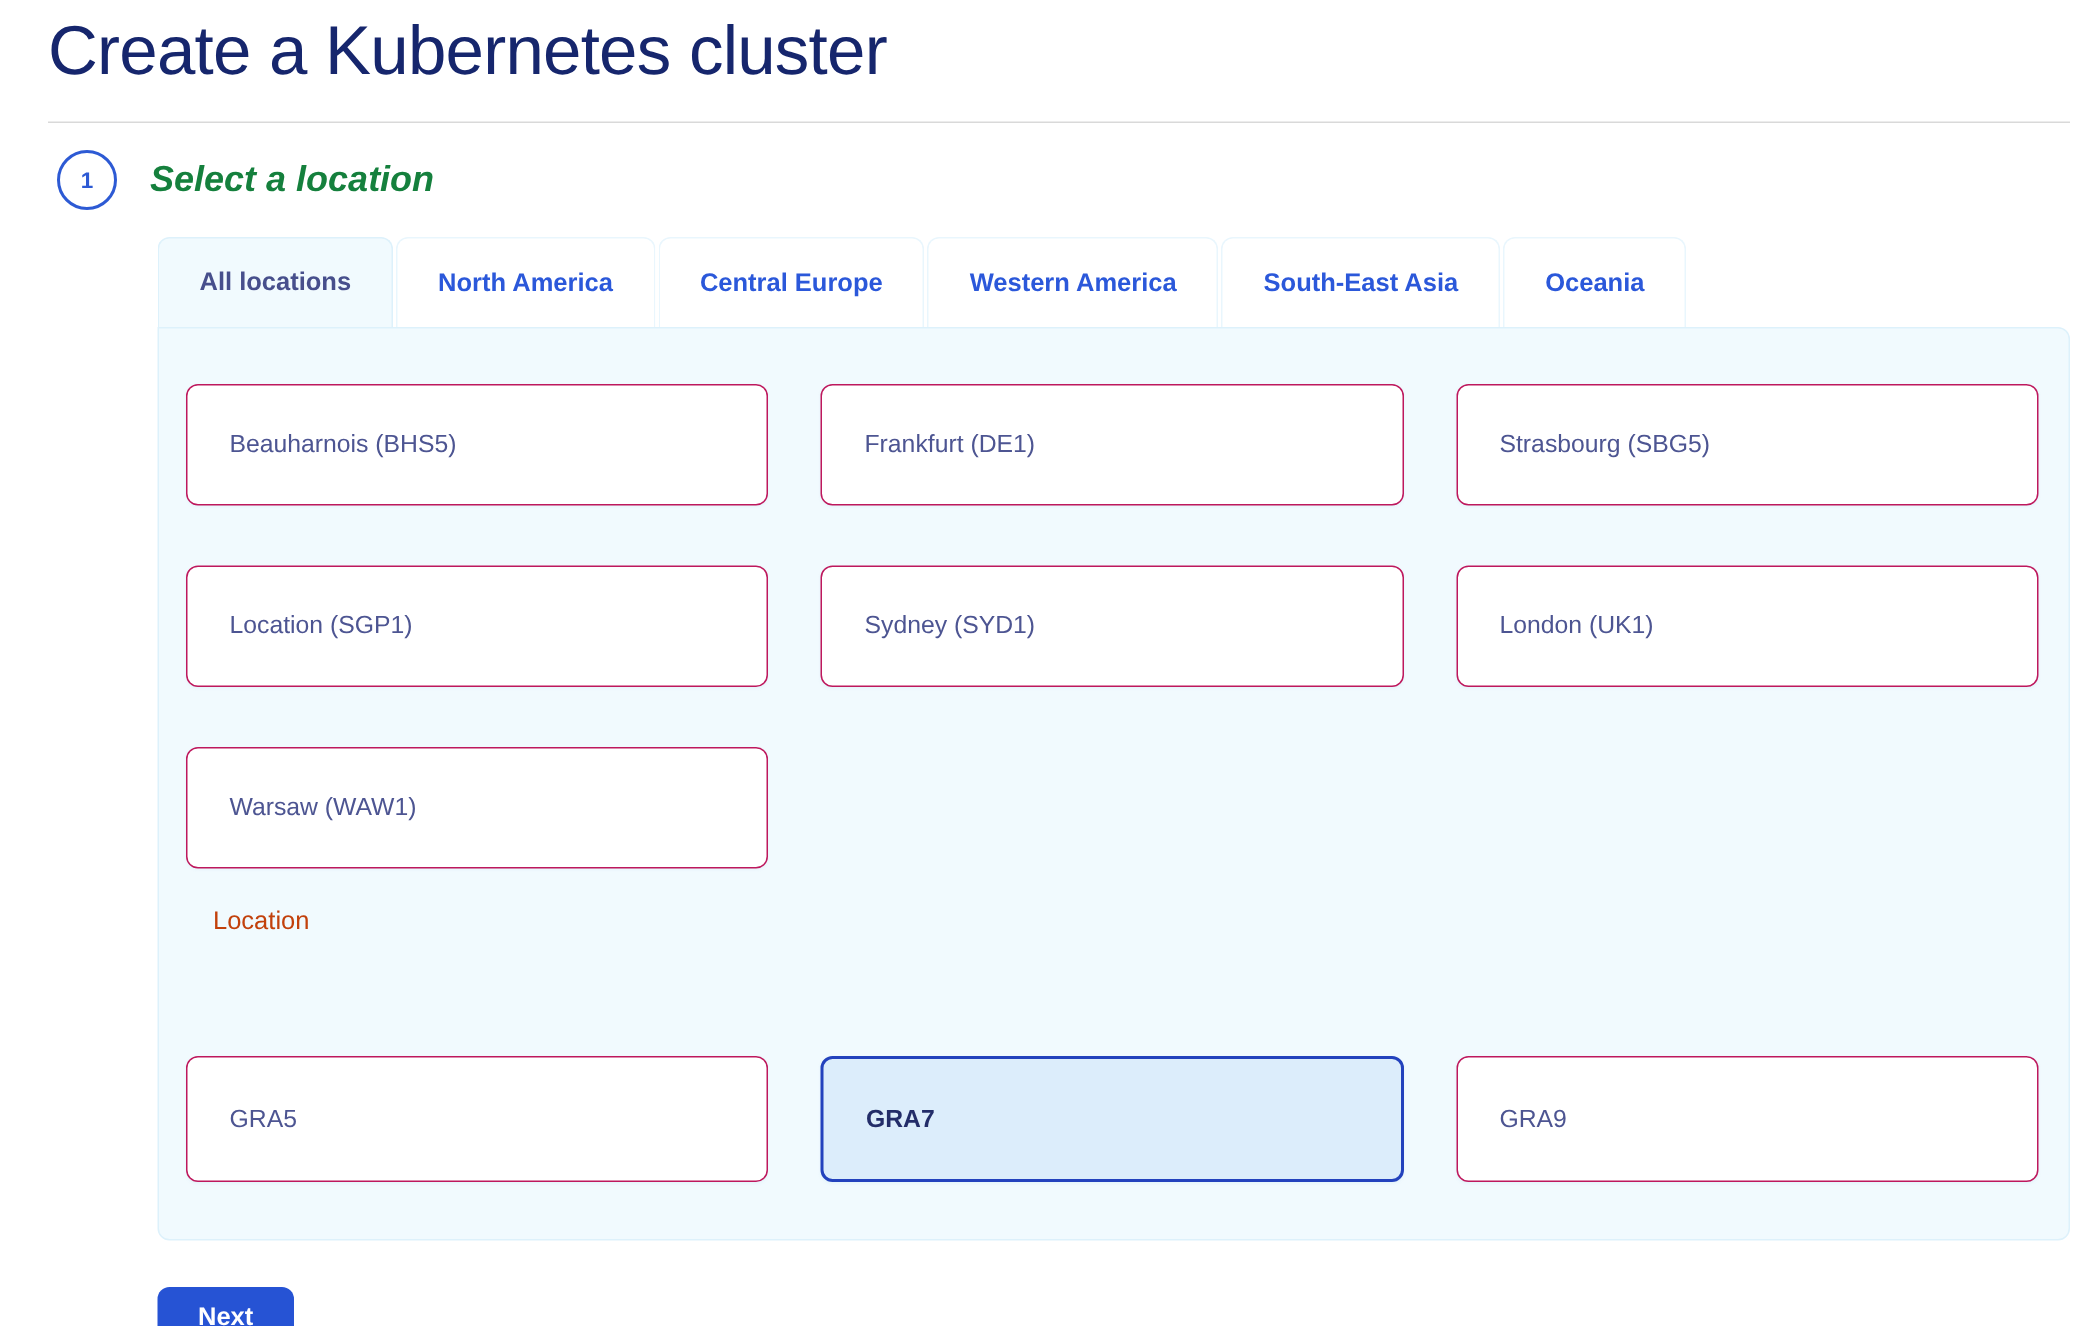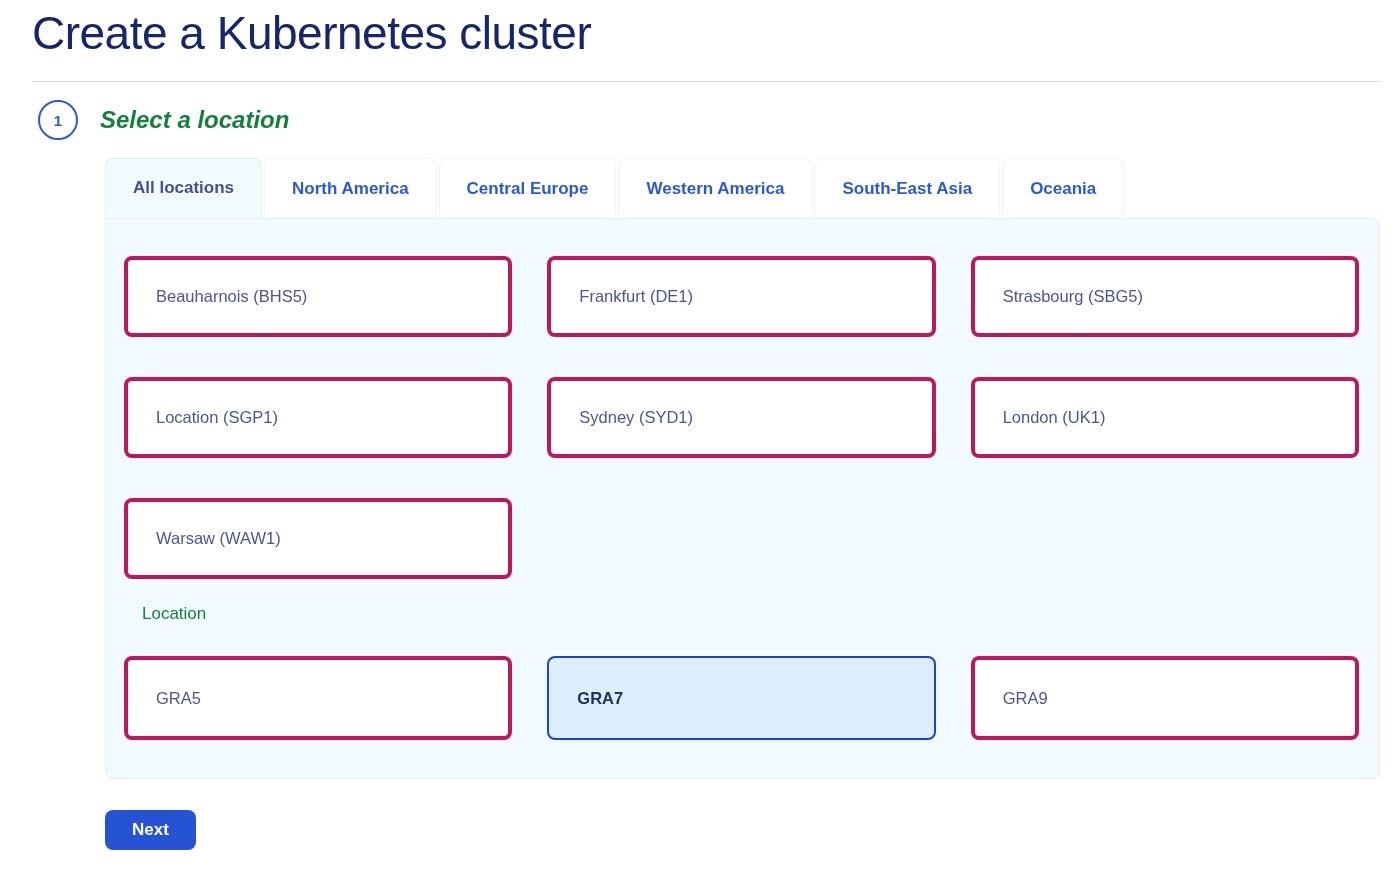--- a/index.html
+++ b/index.html
@@ -88,21 +88,21 @@
   }
   .card-grid {
     display: grid;
     grid-template-columns: repeat(3, 1fr);
     column-gap: 35px;
     row-gap: 40px;
   }
   .card {
     height: 81px;
     background: #ffffff;
-    border: 4px solid #be185d;
+    border: 1px solid #be185d;
     border-radius: 8px;
     display: flex;
     align-items: center;
     padding: 0 20px 0 28px;
     font-size: 16.5px;
     color: #4d5592;
     cursor: pointer;
     box-shadow: 0 1px 2px rgba(120,180,220,0.08);
   }
   .card.selected {
@@ -111,26 +111,26 @@
     font-weight: 700;
     color: #232d69;
   }
   .card.placeholder {
     visibility: hidden;
   }
 
   .location-label {
     margin: 25px 0 0 18px;
     font-size: 17px;
-    color: #15803d;
+    color: #c2410c;
   }
   .gra-grid {
     margin-top: 32px;
   }
-  .gra-grid .card { height: 84px; }
+  .gra-grid .card { height: 84px; margin-top: 48px; }
 
   
   .next-button {
     margin-top: 31px;
     height: 40px;
     padding: 0 27px;
     background: #2653d4;
     color: #ffffff;
     font-family: inherit;
     font-size: 17px;

